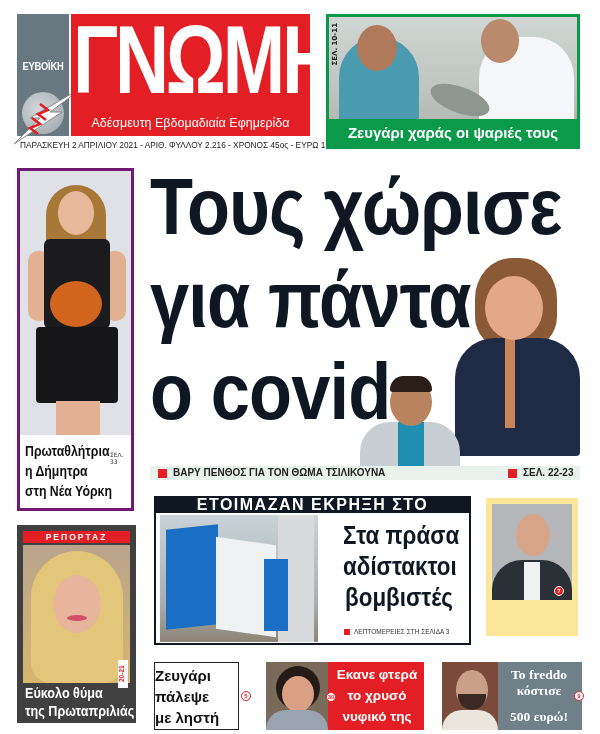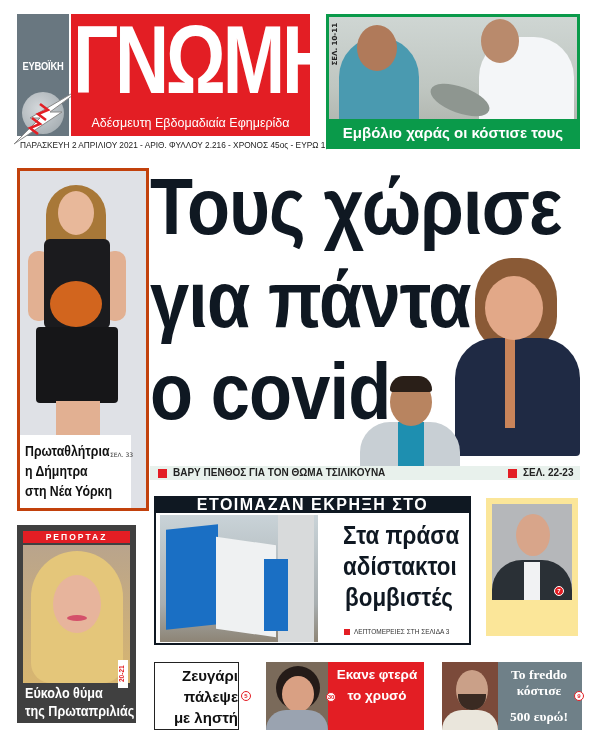--- a/index.html
+++ b/index.html
@@ -44,21 +44,21 @@
   #m-hair { left: 30px; top: -2px; width: 42px; height: 16px; background: #2a1f18; border-radius: 20px 20px 4px 4px; }
   #m-body { left: 0; top: 44px; width: 100px; height: 46px; background: #c8cfd4; border-radius: 30px 30px 0 0; }
   #m-shirt { left: 38px; top: 44px; width: 26px; height: 46px; background: #1e8fb0; }
 
   #subbar { left: 150px; top: 466px; width: 430px; height: 14px; background: #e8f1ec; }
   .red-sq { display: inline-block; width: 9px; height: 9px; background: #e31e24; vertical-align: middle; margin-right: 6px; }
   #subbar-left { left: 158px; top: 467px; font-family: "Liberation Sans", sans-serif; font-size: 10px; font-weight: bold; color: #222; white-space: nowrap; }
   #subbar-right { left: 508px; top: 467px; font-family: "Liberation Sans", sans-serif; font-size: 10px; font-weight: bold; color: #222; white-space: nowrap; }
 
   
-  #ath-box { left: 17px; top: 168px; width: 132px; height: 343px; border: 3px solid #c2410c; background: #dfe1e6; overflow: hidden; }
+  #ath-box { left: 17px; top: 168px; width: 117px; height: 343px; border: 3px solid #701a75; background: #dfe1e6; overflow: hidden; }
   #ath-hair { left: 26px; top: 14px; width: 60px; height: 110px; background: #a87838; border-radius: 30px 30px 10px 10px; }
   #ath-face { left: 38px; top: 20px; width: 36px; height: 44px; background: #e8b89a; border-radius: 50%; }
   #ath-jersey { left: 24px; top: 68px; width: 66px; height: 90px; background: #1b1b1e; border-radius: 6px; }
   #ath-arms-l { left: 8px; top: 80px; width: 22px; height: 70px; background: #e2b092; border-radius: 10px; }
   #ath-arms-r { left: 84px; top: 80px; width: 22px; height: 70px; background: #e2b092; border-radius: 10px; }
   #ath-ball { left: 30px; top: 110px; width: 52px; height: 46px; background: #d2651e; border-radius: 50%; }
   #ath-shorts { left: 16px; top: 156px; width: 82px; height: 76px; background: #161618; border-radius: 4px; }
   #ath-legs { left: 36px; top: 230px; width: 44px; height: 34px; background: #e2b092; }
   #ath-cap { left: 0; top: 264px; width: 111px; height: 73px; background: #ffffff; padding: 6px 5px; }
   .ath-line { font-family: "Liberation Sans", sans-serif; font-weight: bold; font-size: 14px; line-height: 20px; color: #111; white-space: nowrap; transform: scaleX(0.88); transform-origin: left; }
@@ -95,21 +95,21 @@
   #rep-hair { left: 8px; top: 6px; width: 92px; height: 132px; background: #e4c67a; border-radius: 46px 46px 20px 20px; }
   #rep-face { left: 30px; top: 30px; width: 48px; height: 58px; background: #e7b49c; border-radius: 50%; }
   #rep-lips { left: 44px; top: 70px; width: 20px; height: 6px; background: #d4506a; border-radius: 50%; }
   #rep-page { left: 101px; top: 135px; width: 10px; height: 28px; background: #fff; color: #e31e24; font-size: 6.5px; font-weight: bold; writing-mode: vertical-rl; transform: rotate(180deg); text-align: center; font-family: "Liberation Sans", sans-serif; }
   .rep-line { left: 8px; font-family: "Liberation Sans", sans-serif; font-weight: bold; font-size: 14px; color: #fff; white-space: nowrap; transform: scaleX(0.9); transform-origin: left; }
   #rep-l1 { top: 160px; }
   #rep-l2 { top: 178px; }
 
   
   #cpl-box { left: 154px; top: 662px; width: 85px; height: 68px; border: 1.5px solid #222; background: #fff; }
-  .cpl-line { left: 0; width: 100%; text-align: right; font-family: "Liberation Sans", sans-serif; font-weight: bold; font-size: 15px; line-height: 21px; color: #111; }
+  .cpl-line { left: 0; width: 100%; text-align: left; font-family: "Liberation Sans", sans-serif; font-weight: bold; font-size: 15px; line-height: 21px; color: #111; }
   #cpl-badge { left: 241px; top: 691px; }
 
   #ring-box { left: 266px; top: 662px; width: 158px; height: 68px; background: #e31e24; overflow: hidden; }
   #ring-photo { left: 0; top: 0; width: 62px; height: 68px; background: #7a6a5a; }
   #ring-hair { left: 10px; top: 4px; width: 44px; height: 44px; background: #241b18; border-radius: 50%; }
   #ring-face { left: 16px; top: 14px; width: 32px; height: 36px; background: #d9a083; border-radius: 50%; }
   #ring-body { left: 0; top: 48px; width: 62px; height: 20px; background: #9aa3b0; border-radius: 20px 20px 0 0; }
   #ring-badge { left: 60px; top: 30px; }
   .ring-line { left: 64px; width: 94px; text-align: center; font-family: "Liberation Sans", sans-serif; font-weight: bold; font-size: 13.5px; line-height: 21px; color: #fff; white-space: nowrap; }
 
@@ -137,21 +137,21 @@
 <div class="abs" id="mast-sub">Αδέσμευτη Εβδομαδιαία Εφημερίδα</div>
 <div class="abs" id="dateline">ΠΑΡΑΣΚΕΥΗ 2 ΑΠΡΙΛΙΟΥ 2021 - ΑΡΙΘ. ΦΥΛΛΟΥ 2.216 - ΧΡΟΝΟΣ 45ος - ΕΥΡΩ 1,30</div>
 
 <div class="abs" id="fish-box">
   <div class="abs" id="fish-person1"></div>
   <div class="abs" id="fish-head1"></div>
   <div class="abs" id="fish-person2"></div>
   <div class="abs" id="fish-head2"></div>
   <div class="abs" id="fish-fish"></div>
   <div class="abs" id="fish-page">ΣΕΛ. 10-11</div>
-  <div class="abs" id="fish-cap">Εμβόλιο χαράς οι κόστισε τους</div>
+  <div class="abs" id="fish-cap">Ζευγάρι χαράς οι ψαριές τους</div>
 </div>
 
 <div class="abs headline" id="hl1">Τους χώρισε</div>
 <div class="abs headline" id="hl2">για πάντα</div>
 <div class="abs headline" id="hl3">ο covid</div>
 
 <div class="abs" id="woman">
   <div class="abs" id="w-hair"></div>
   <div class="abs" id="w-body"></div>
   <div class="abs" id="w-neck"></div>
@@ -231,20 +231,21 @@
 
 <div class="abs" id="ring-box">
   <div class="abs" id="ring-photo">
     <div class="abs" id="ring-hair"></div>
     <div class="abs" id="ring-face"></div>
     <div class="abs" id="ring-body"></div>
   </div>
   <div class="abs page-badge" id="ring-badge">30</div>
   <div class="abs ring-line" style="top:23px">το χρυσό</div>
   <div class="abs ring-line" style="top:2px">Εκανε φτερά</div>
+  <div class="abs ring-line" style="top:44px">νυφικό της</div>
 </div>
 
 <div class="abs" id="fr-box">
   <div class="abs" id="fr-photo">
     <div class="abs" id="fr-face"></div>
     <div class="abs" id="fr-beard"></div>
     <div class="abs" id="fr-body"></div>
   </div>
   <div class="abs fr-line" style="top:2px">Το freddo</div>
   <div class="abs fr-line" style="top:18px">κόστισε</div>

